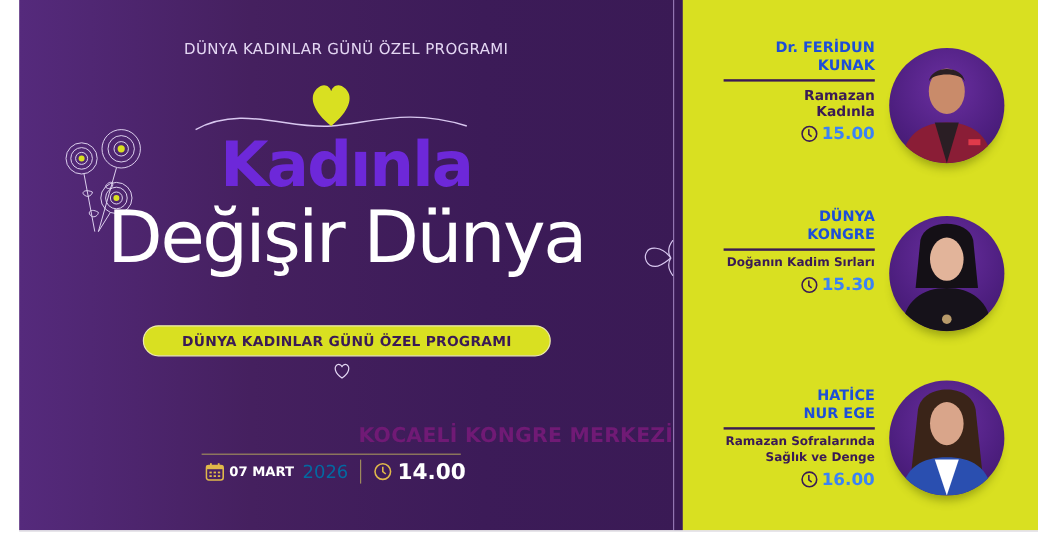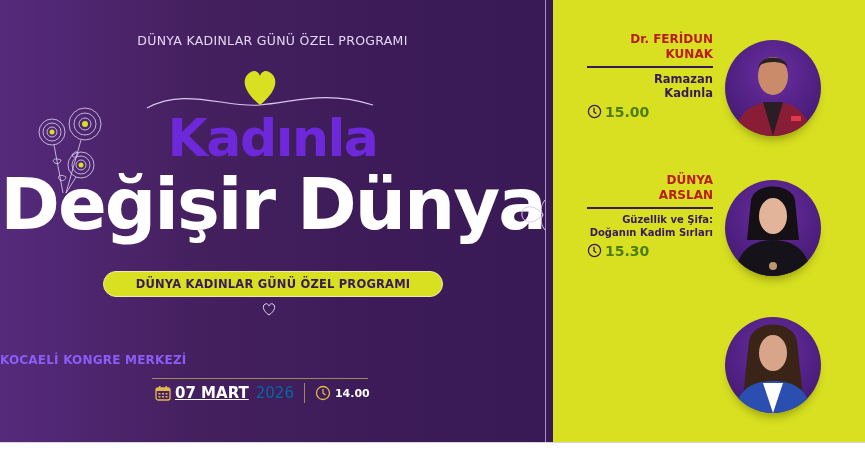--- a/index.html
+++ b/index.html
@@ -1,19 +1,19 @@
 <!DOCTYPE html>
 <html><head>
 <meta charset="utf-8">
 <style>
   * { box-sizing: border-box; margin: 0; padding: 0; }
   html, body { width: 865px; height: 453px; overflow: hidden; background: #ffffff; }
   body { font-family: "Liberation Sans", sans-serif; position: relative; }
 
-  .banner { position: absolute; left: 0; top: 0; width: 700px; height: 442px; }
+  .banner { position: absolute; left: 16px; top: 0; width: 700px; height: 442px; }
 
   
   .left-panel {
     position: absolute; left: 0; top: 0; width: 553px; height: 442px;
     background: linear-gradient(90deg, #552a7c 0%, #45205f 35%, #3c1b58 70%, #3a1a55 100%);
   }
   .left-border-line {
     position: absolute; left: 545px; top: 0; width: 1px; height: 442px;
     background: #a98cc8;
   }
@@ -31,78 +31,78 @@
   .heart-deco { position: absolute; left: 145px; top: 65px; width: 230px; height: 50px; }
   .flowers { position: absolute; left: 36px; top: 105px; width: 80px; height: 90px; }
 
   .headline-1 {
     position: absolute; left: 0; width: 545px; top: 112px; text-align: center;
     font-family: "DejaVu Sans", sans-serif; font-weight: bold;
     font-size: 52px; letter-spacing: -1.5px; color: #6d28d9; line-height: 1;
   }
   .headline-2 {
     position: absolute; left: 0; width: 545px; top: 168px; text-align: center;
-    font-family: "DejaVu Sans", sans-serif; font-weight: bold;
-    font-size: 72px; letter-spacing: -2px; color: #ffffff; line-height: 1;
+    font-family: "DejaVu Sans", sans-serif; font-weight: normal;
+    font-size: 60px; letter-spacing: -2px; color: #ffffff; line-height: 1;
   }
 
   .side-heart { position: absolute; left: 515px; top: 200px; width: 30px; height: 30px; }
 
   .pill {
     position: absolute; left: 103px; top: 271px; width: 340px; height: 26px;
     background: #d9e021; border-radius: 13px; border: 1.5px solid #ece9b0;
     display: flex; align-items: center; justify-content: center;
     font-family: "DejaVu Sans", sans-serif; font-weight: bold;
     font-size: 11.5px; letter-spacing: 0.2px; color: #3a1a55;
   }
   .pill-heart { position: absolute; left: 260px; top: 300px; width: 18px; height: 18px; }
 
   .venue {
-    position: absolute; left: 0; width: 545px; top: 353px; text-align: left;
-    font-family: "DejaVu Sans", sans-serif; font-weight: bold;
-    font-size: 12px; color: #8b5cf6; letter-spacing: 0.2px;
+    position: absolute; left: 0; width: 545px; top: 353px; text-align: right;
+    font-family: "DejaVu Sans", sans-serif; font-weight: bold;
+    font-size: 17px; color: #701a75; letter-spacing: 0.2px;
   }
   .venue-divider {
     position: absolute; left: 152px; top: 378px; width: 216px; height: 1px;
     background: #9d8a5c;
   }
   .date-row {
     position: absolute; left: 155px; top: 383px; height: 20px;
     display: flex; align-items: center; gap: 4px;
     font-family: "DejaVu Sans", sans-serif; color: #ffffff;
   }
-  .date-row .date-bold { font-weight: bold; font-size: 15px; text-decoration: underline; }
+  .date-row .date-bold { font-weight: bold; font-size: 11px; }
   .date-row .date-year { font-weight: normal; font-size: 15px; color: #0369a1; margin-left: 3px; }
   .date-row .sep { width: 1px; height: 20px; background: #9d8a5c; margin: 0 6px; }
-  .date-row .time-bold { font-weight: bold; font-size: 11px; }
+  .date-row .time-bold { font-weight: bold; font-size: 18px; }
 
   
   .right-panel {
     position: absolute; left: 553px; top: 0; width: 312px; height: 442px;
     background: #d9e021;
   }
 
   .speaker { position: absolute; left: 553px; width: 312px; }
   .speaker .info {
     position: absolute; left: 34px; width: 126px; text-align: right;
   }
   .speaker .name {
     font-family: "DejaVu Sans", sans-serif; font-weight: bold;
-    font-size: 12px; line-height: 15px; color: #b91c1c;
+    font-size: 12px; line-height: 15px; color: #1d4ed8;
   }
   .speaker .rule { height: 1.5px; background: #3a1a55; margin: 4px 0 4px 0; }
   .speaker .topic {
     font-family: "DejaVu Sans", sans-serif; font-size: 11.5px;
     line-height: 14px; color: #3a1a55; font-weight: bold;
   }
   .speaker .topic.small { font-size: 10px; line-height: 13px; }
   .speaker .time {
-    margin-top: 4px; display: flex; align-items: center; gap: 3px;
-    font-family: "DejaVu Sans", sans-serif; font-weight: bold;
-    font-size: 14px; color: #4d7c0f;
+    margin-top: 4px; display: flex; justify-content: flex-end; align-items: center; gap: 3px;
+    font-family: "DejaVu Sans", sans-serif; font-weight: bold;
+    font-size: 14px; color: #3b82f6;
   }
   .speaker .photo {
     position: absolute; left: 172px; width: 96px; height: 96px; border-radius: 50%;
     background: radial-gradient(circle at 50% 35%, #6a2fa0 0%, #4e1f80 60%, #3d1766 100%);
     overflow: hidden; box-shadow: 0 8px 8px -4px rgba(80,90,0,0.45);
   }
   .speaker .photo svg { position: absolute; left: 0; top: 0; }
 
   .bottom-strip {
     position: absolute; left: 0; top: 442px; width: 865px; height: 11px;
@@ -213,43 +213,56 @@
         <ellipse cx="48" cy="36" rx="15" ry="19" fill="#c98b6a"></ellipse>
         <path d="M33 28 C 35 14, 61 14, 63 28 C 60 20, 36 20, 33 28 Z" fill="#2a2024"></path>
         <rect x="66" y="76" width="10" height="5" fill="#e03a4a"></rect>
       </svg>
     </div>
   </div>
 
   <div class="speaker" style="top:150px;height:145px;">
     <div class="info" style="top:23px;">
       <div class="name">DÜNYA</div>
-      <div class="name">ARSLAN</div>
+      <div class="name">KONGRE</div>
       <div class="rule"></div>
-      <div class="topic small">Güzellik ve Şifa:</div>
       <div class="topic small">Doğanın Kadim Sırları</div>
       <div class="time">
         <svg width="15" height="15" viewBox="0 0 16 16">
           <circle cx="8" cy="8" r="6.5" fill="none" stroke="#3a1a55" stroke-width="1.4"></circle>
           <path d="M7.5 4 L 7.5 8.5 L 10 10.5" fill="none" stroke="#3a1a55" stroke-width="1.4"></path>
         </svg>
         <span>15.30</span>
       </div>
     </div>
     <div class="photo" style="top:30px;">
       <svg width="96" height="96" viewBox="0 0 96 96">
         <path d="M26 20 C 30 2, 66 2, 70 20 L 74 60 L 22 60 Z" fill="#141016"></path>
         <path d="M10 96 C 12 70, 28 60, 48 60 C 68 60, 84 70, 86 96 Z" fill="#16121a"></path>
         <ellipse cx="48" cy="36" rx="14" ry="18" fill="#e2b49a"></ellipse>
         <circle cx="48" cy="86" r="4" fill="#b89a6a"></circle>
       </svg>
     </div>
   </div>
 
   <div class="speaker" style="top:295px;height:147px;">
+    <div class="info" style="top:27px;">
+      <div class="name">HATİCE</div>
+      <div class="name">NUR EGE</div>
+      <div class="rule"></div>
+      <div class="topic small">Ramazan Sofralarında</div>
+      <div class="topic small">Sağlık ve Denge</div>
+      <div class="time">
+        <svg width="15" height="15" viewBox="0 0 16 16">
+          <circle cx="8" cy="8" r="6.5" fill="none" stroke="#3a1a55" stroke-width="1.4"></circle>
+          <path d="M7.5 4 L 7.5 8.5 L 10 10.5" fill="none" stroke="#3a1a55" stroke-width="1.4"></path>
+        </svg>
+        <span>16.00</span>
+      </div>
+    </div>
     <div class="photo" style="top:22px;">
       <svg width="96" height="96" viewBox="0 0 96 96">
         <path d="M24 24 C 28 2, 68 2, 72 24 L 78 80 L 18 80 Z" fill="#3a2418"></path>
         <path d="M10 96 C 12 72, 28 64, 48 64 C 68 64, 84 72, 86 96 Z" fill="#2a4fb0"></path>
         <path d="M38 66 L 48 96 L 58 66 Z" fill="#ffffff"></path>
         <ellipse cx="48" cy="36" rx="14" ry="18" fill="#d9a58a"></ellipse>
       </svg>
     </div>
   </div>
 

